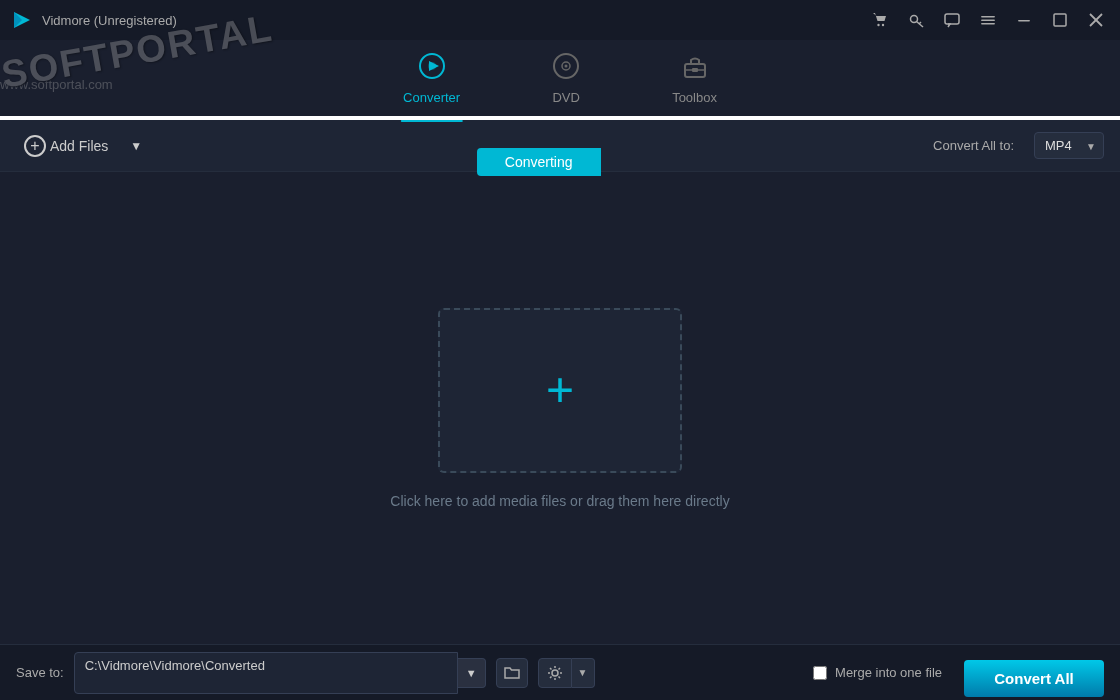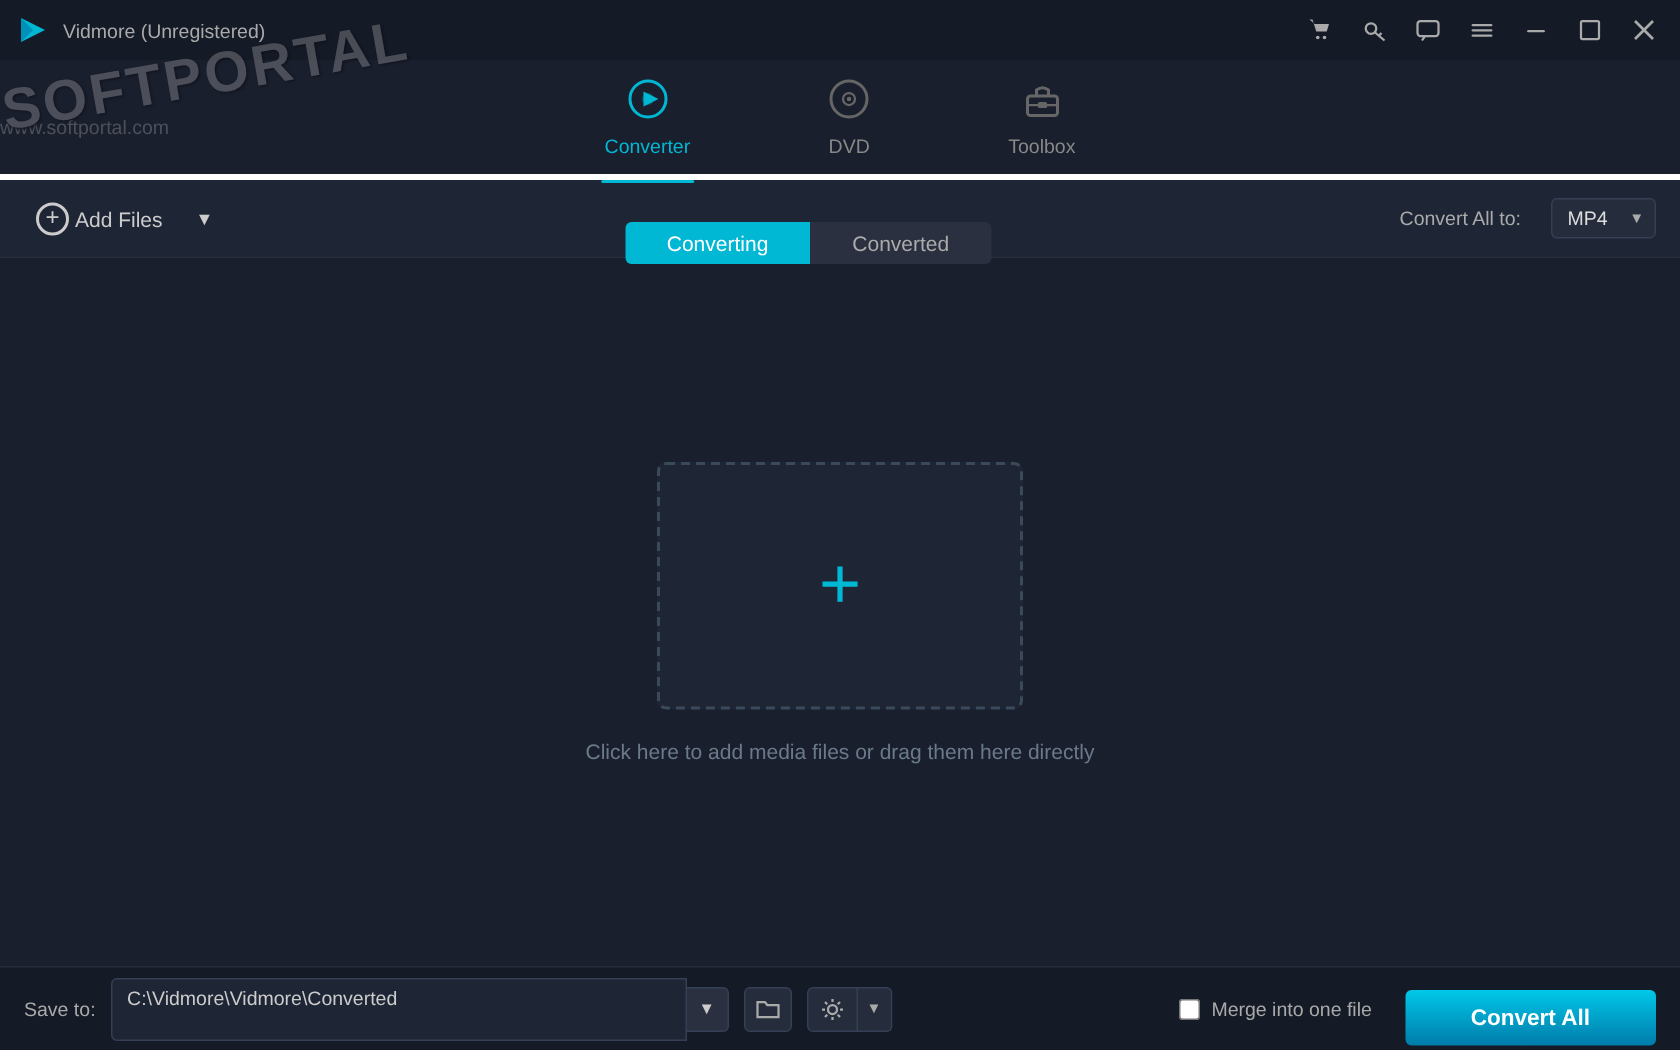--- a/index.html
+++ b/index.html
@@ -330,21 +330,21 @@
     }
     #merge-label {
       font-size: 13px;
       color: #aaa;
     }
     #convert-all-btn {
       background: linear-gradient(to bottom, #00c8e8, #007baa);
       color: #fff;
       border: none;
       border-radius: 4px;
-      padding: 10px 44px;
+      padding: 10px 30px;
       font-size: 15px;
       font-weight: 600;
       cursor: pointer;
       min-width: 140px;
       margin-top: 12px;
     }
 
     
     #watermark {
       position: absolute;
@@ -468,21 +468,20 @@
 
 <div id="toolbar">
   <button id="add-files-btn">
     <span class="plus-circle">+</span>
     <span>Add Files</span>
   </button>
   <button id="add-files-dropdown">▼</button>
 
   <div id="tab-group">
     <button class="tab-btn active">Converting</button>
-    <button class="tab-btn">Converted</button>
   </div>
 
   <span id="convert-all-label">Convert All to:</span>
   <div id="format-select-wrap">
     <select id="format-select">
       <option>MP4</option>
       <option>MKV</option>
       <option>AVI</option>
       <option>MOV</option>
     </select>

